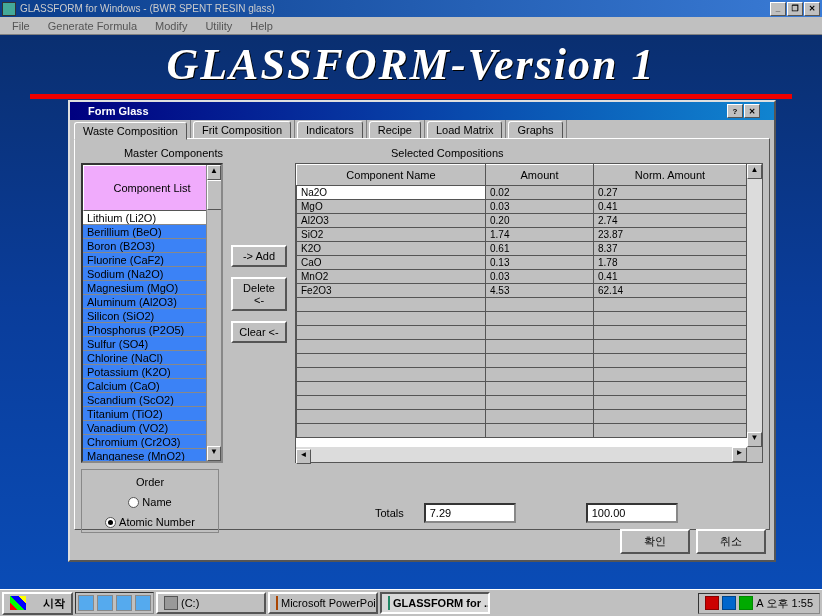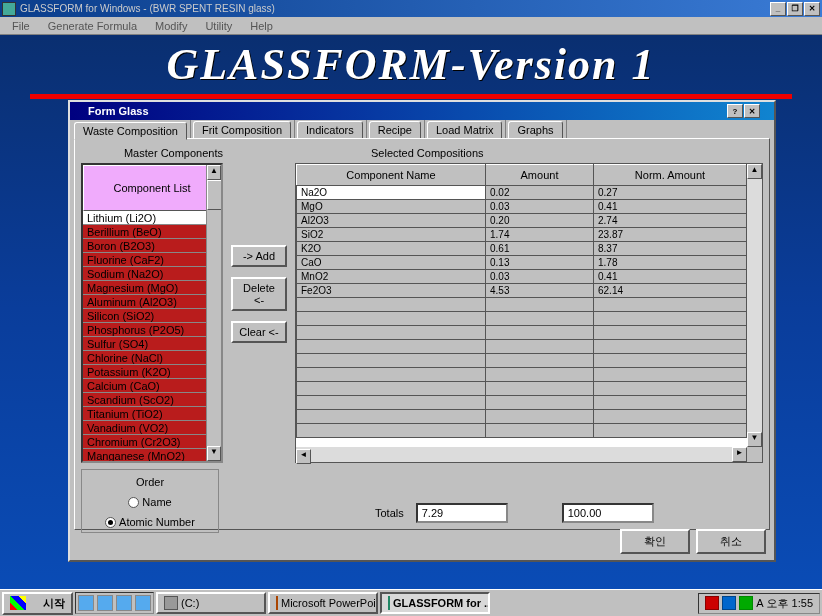--- a/index.html
+++ b/index.html
@@ -32,21 +32,21 @@
 
 .section-label { text-align: left; padding: 2px 0 4px; }
 .cols { display: flex; gap: 8px; }
 .left { width: 142px; }
 .mid { width: 56px; display: flex; flex-direction: column; gap: 10px; padding-top: 100px; }
 .right { flex: 1; }
 
 .listbox { border: 2px inset #888; background: #fff; height: 300px; overflow: hidden; position: relative; }
 .listbox .hdr { background: #f0abfc; text-align: center; padding: 16px 0; border-bottom: 1px solid #888; position: sticky; top: 0; border: 1px solid; border-color: #fff #555 #555 #fff; }
 .listbox .items { height: 278px; overflow-y: hidden; }
-.listbox .item { padding: 1px 4px; background: #b91c1c; border-bottom: 1px solid #888; height: 14px; line-height: 12px; }
+.listbox .item { padding: 1px 4px; background: #3b82f6; border-bottom: 1px solid #888; height: 14px; line-height: 12px; }
 .listbox .item.sel { background: #fff; color: #000; }
 .listbox .scroll { position: absolute; right: 0; top: 0; width: 15px; height: 100%; background: #c0c0c0; border-left: 1px solid #888; }
 .listbox .scroll .sbtn { height: 15px; background: #c0c0c0; border: 1px solid; border-color: #fff #555 #555 #fff; text-align: center; font-size: 8px; }
 .listbox .scroll .thumb { height: 30px; background: #c0c0c0; border: 1px solid; border-color: #fff #555 #555 #fff; position: absolute; top: 15px; width: 15px; }
 
 .btn3d { background: #c0c0c0; border: 2px solid; border-color: #fff #555 #555 #fff; padding: 3px 6px; text-align: center; cursor: default; }
 
 .grid { border: 1px solid #555; background: #fff; height: 300px; position: relative; }
 .grid table { width: calc(100% - 15px); border-collapse: collapse; }
 .grid th { background: #c0c0c0; border: 1px solid; border-color: #fff #555 #555 #fff; padding: 4px; font-weight: normal; text-align: center; }
@@ -60,38 +60,38 @@
 .grid .hscroll { position: absolute; bottom: 0; left: 0; right: 0; height: 15px; background: #dcdcdc; }
 .grid .hscroll .sbtn { width: 15px; height: 15px; background: #c0c0c0; border: 1px solid; border-color: #fff #555 #555 #fff; display: inline-block; text-align: center; font-size: 8px; }
 .grid .hscroll .sbtn.r { position:absolute; right:15px; }
 .grid .corner { position: absolute; bottom: 0; right: 0; width: 15px; height: 15px; background: #c0c0c0; }
 
 .order { border: 1px solid #888; padding: 6px 8px 4px; margin-top: 6px; position: relative; width: 138px; display:flex; gap:8px; align-items:center;flex-direction:column;}
 .radio { display: inline-flex; align-items: center; gap: 3px; font-size: 10px;}
 .radio .dot { width: 11px; height: 11px; border-radius: 50%; border: 1px solid #555; background: #fff; display: inline-flex; align-items: center; justify-content: center; }
 .radio .dot.on::after { content: ''; width: 5px; height: 5px; background: #000; border-radius: 50%; }
 
-.totals { position: absolute; bottom: 6px; left: 300px; display: flex; align-items: center; gap: 12px; }
+.totals { position: absolute; bottom: 6px; left: 300px; display: flex; align-items: center; gap: 20px; }
 .totals .val { border: 2px inset #888; background: #fff; width: 92px; padding: 2px 4px; text-align: left; }
 
 .dlg-buttons { position: absolute; bottom: 6px; right: 8px; display: flex; gap: 6px; }
 .dlg-buttons .btn3d { width: 70px; }
 
 .taskbar { position: absolute; bottom: 0; left: 0; right: 0; height: 27px; background: #c0c0c0; border-top: 1px solid #fff; display: flex; align-items: center; padding: 2px; gap: 2px; }
 .taskbar .start { border: 2px solid; border-color: #fff #555 #555 #fff; padding: 2px 6px; display: flex; align-items: center; gap: 17px; font-weight: bold; }
 .taskbar .start .winicon { width: 16px; height: 14px; background: linear-gradient(45deg, #f00 25%, #0f0 25% 50%, #00f 50% 75%, #ff0 75%); }
 .taskbar .qlaunch { border: 1px inset #888; padding: 2px; display: flex; gap: 3px; }
 .taskbar .qlaunch span { width: 16px; height: 16px; background: #5ae; border: 1px solid #888; }
 .taskbar .task { border: 2px solid; border-color: #fff #555 #555 #fff; padding: 2px 6px; display: flex; align-items: center; gap: 3px; width: 110px; overflow: hidden; white-space: nowrap; font-size: 10px; }
 .taskbar .task.active { border-color: #555 #fff #fff #555; background: #d8d8d8; font-weight: bold; }
 .taskbar .tray { margin-left: auto; border: 1px inset #888; padding: 2px 6px; display: flex; align-items: center; gap: 3px; font-size: 10px; }
 .taskbar .tray .ic { width: 14px; height: 14px; background: #c00; border: 1px solid #800; }
 
 .label-center { text-align: right; }
-.label-selcomp { margin-left: 76px; }
+.label-selcomp { margin-left: 96px; }
 </style>
 </head>
 <body>
 
 <div class="titlebar">
   <span class="icon"></span>
   <span class="title">GLASSFORM for Windows - (BWR SPENT RESIN glass)</span>
   <div class="btns">
     <div class="btn">_</div>
     <div class="btn">❐</div>

